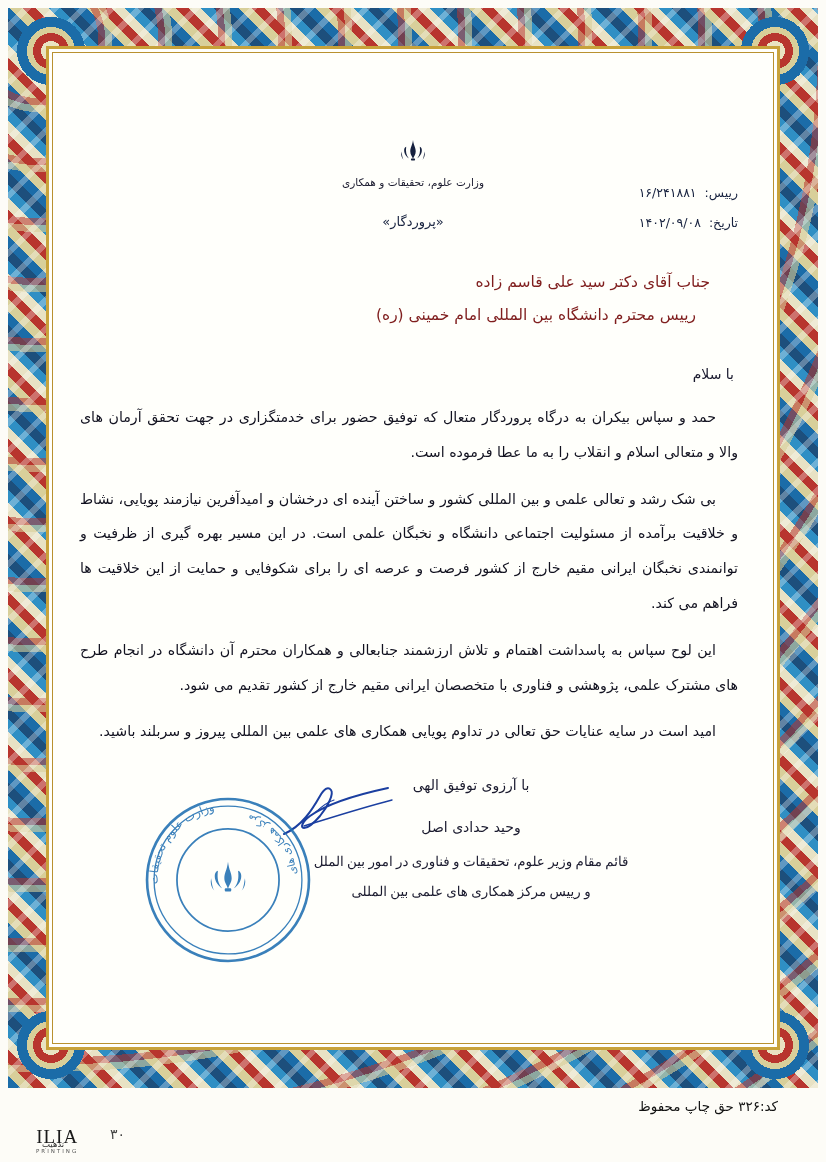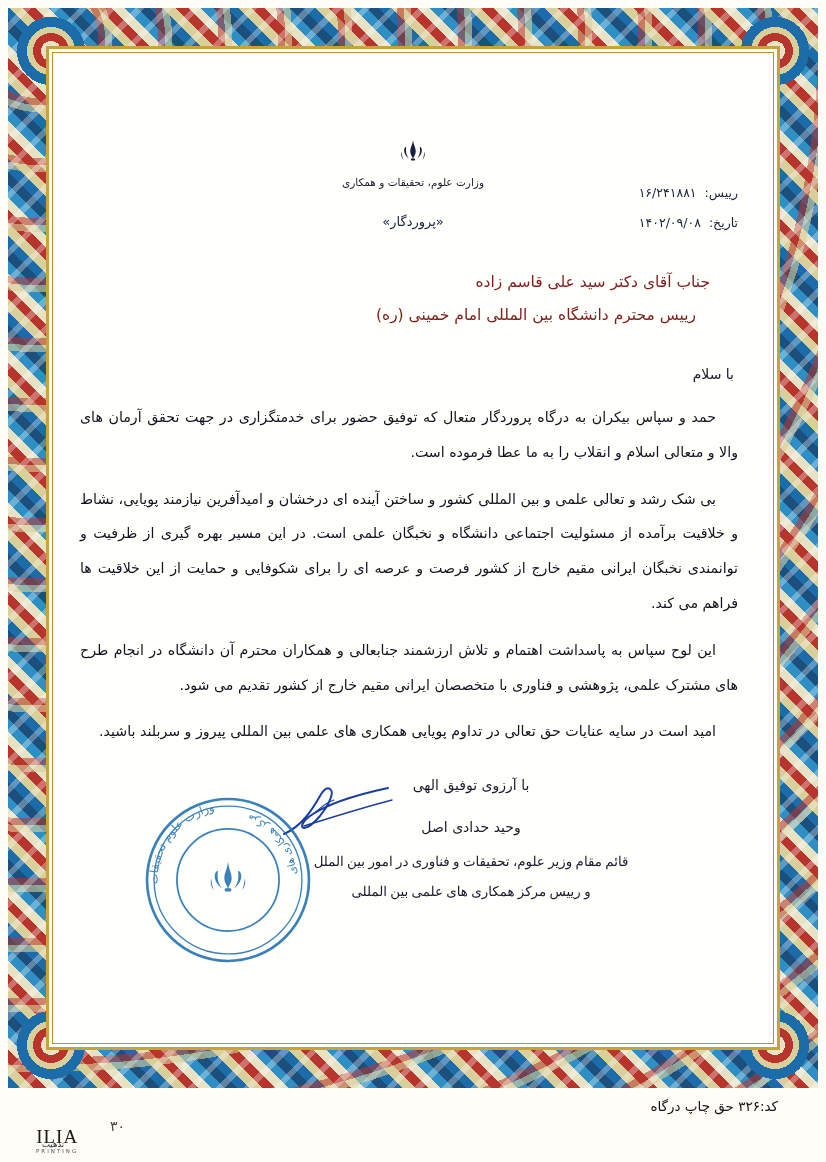--- a/index.html
+++ b/index.html
@@ -249,21 +249,21 @@
     position: absolute;
     left: 6px;
     top: 12px;
     font-size: 8.5px;
     color: #333;
     direction: rtl;
   }
   .tiny-number {
     position: absolute;
     left: 110px;
-    bottom: 10px;
+    bottom: 2px;
     font-size: 14px;
     color: #444;
   }
 </style>
 </head>
 <body>
 
 <div class="page">
 
   <div class="frame-outer"></div>
@@ -354,21 +354,21 @@
       </g>
     </svg>
 
   </div>
 
   <div class="footer">
     <div class="footer-right">
       <span class="code">
         <span>کد:</span><span>۳۲۶</span>
       </span>
-      <span>حق چاپ درگاه</span>
+      <span>حق چاپ محفوظ</span>
     </div>
     <div class="footer-left">
       <div class="printer-tag">تذهیب</div>
       <div class="ilia-logo">ILIA</div>
       <div class="ilia-sub">PRINTING</div>
     </div>
     <div class="tiny-number">۳۰</div>
   </div>
 
 </div>

